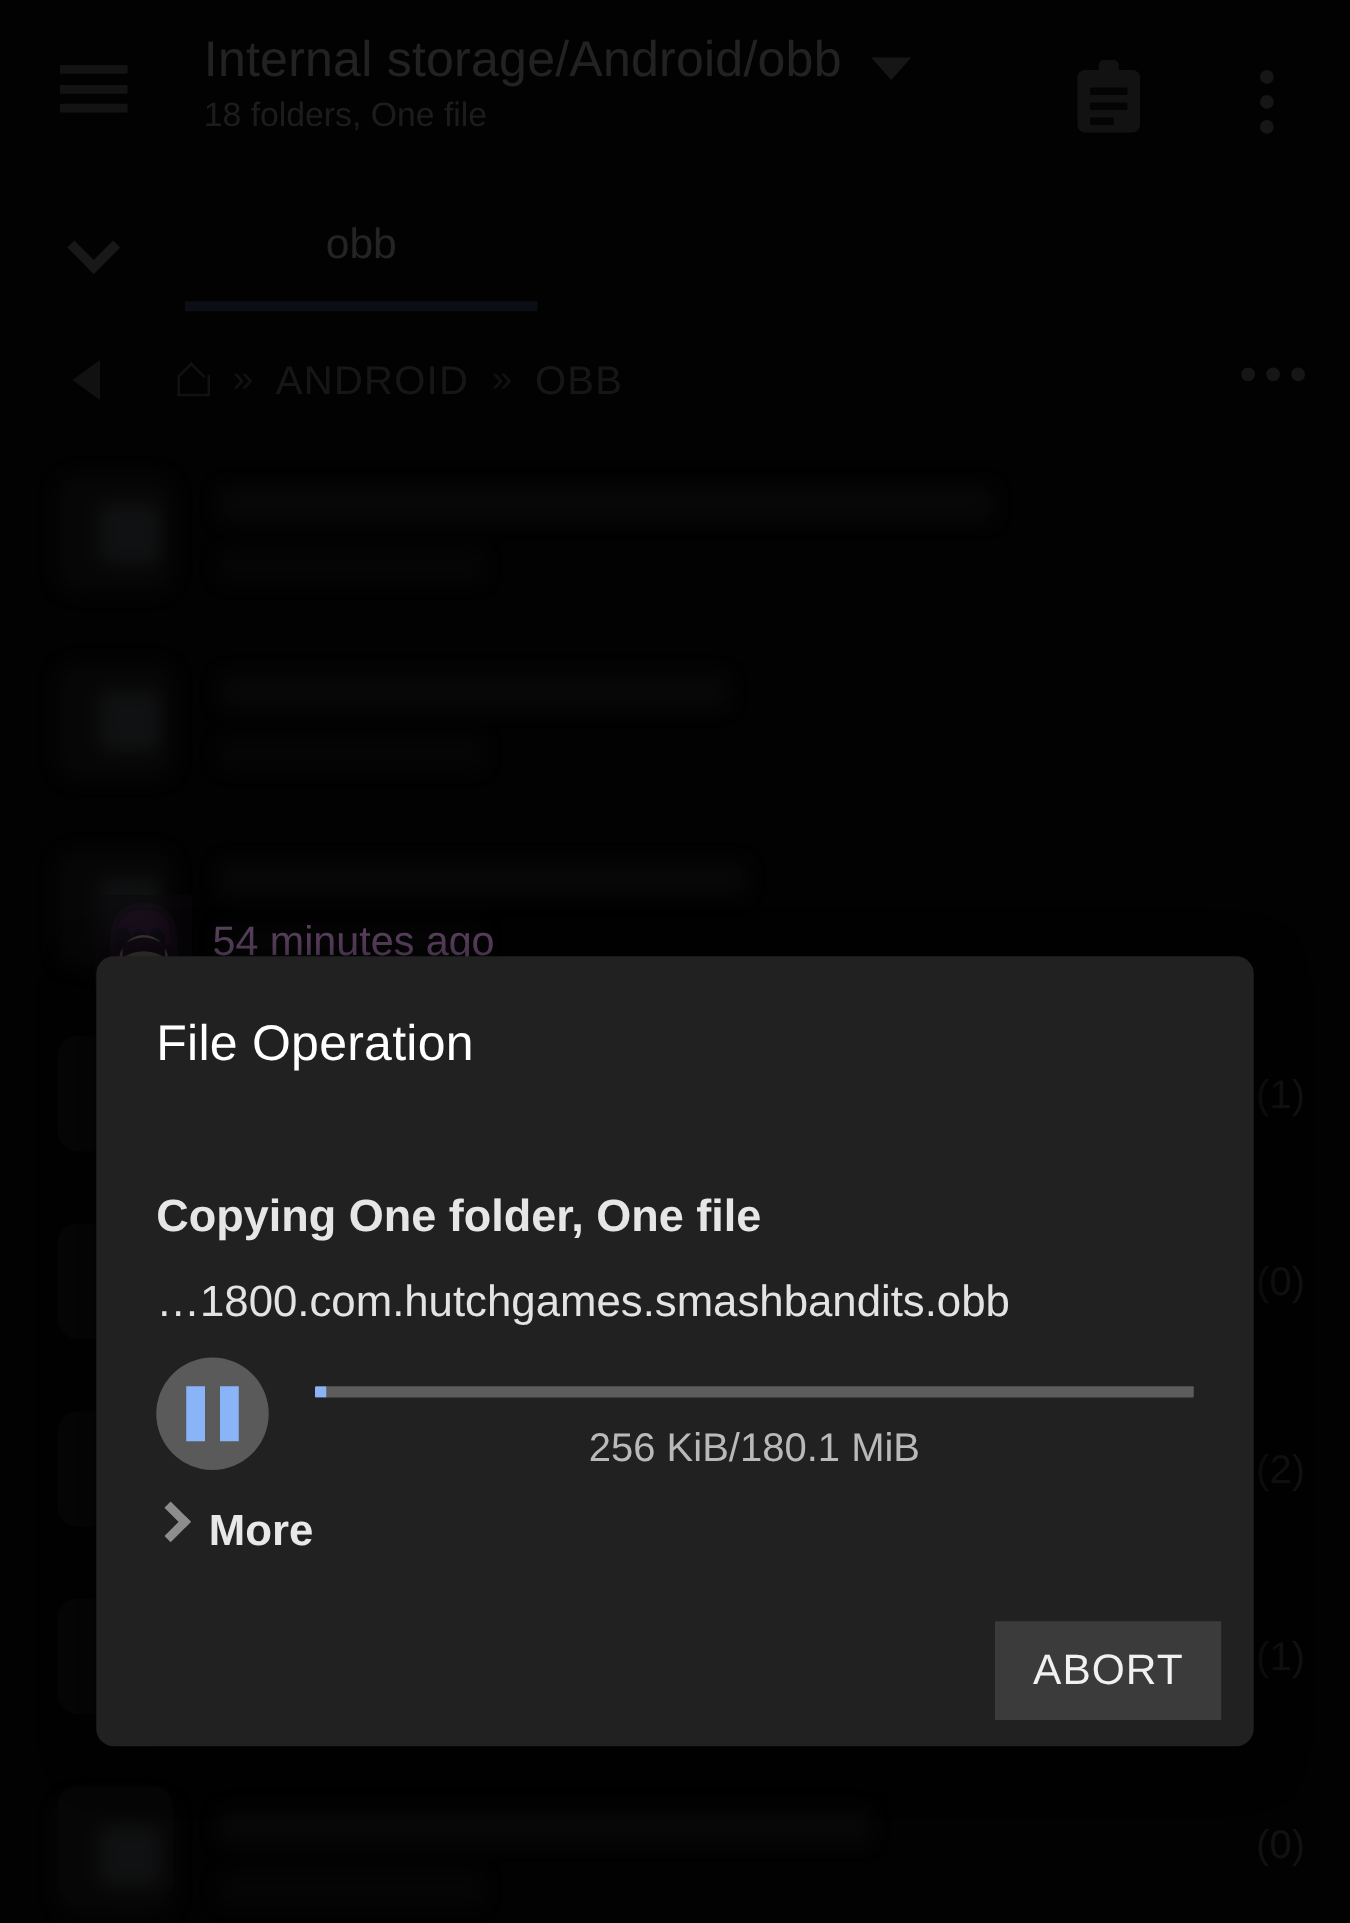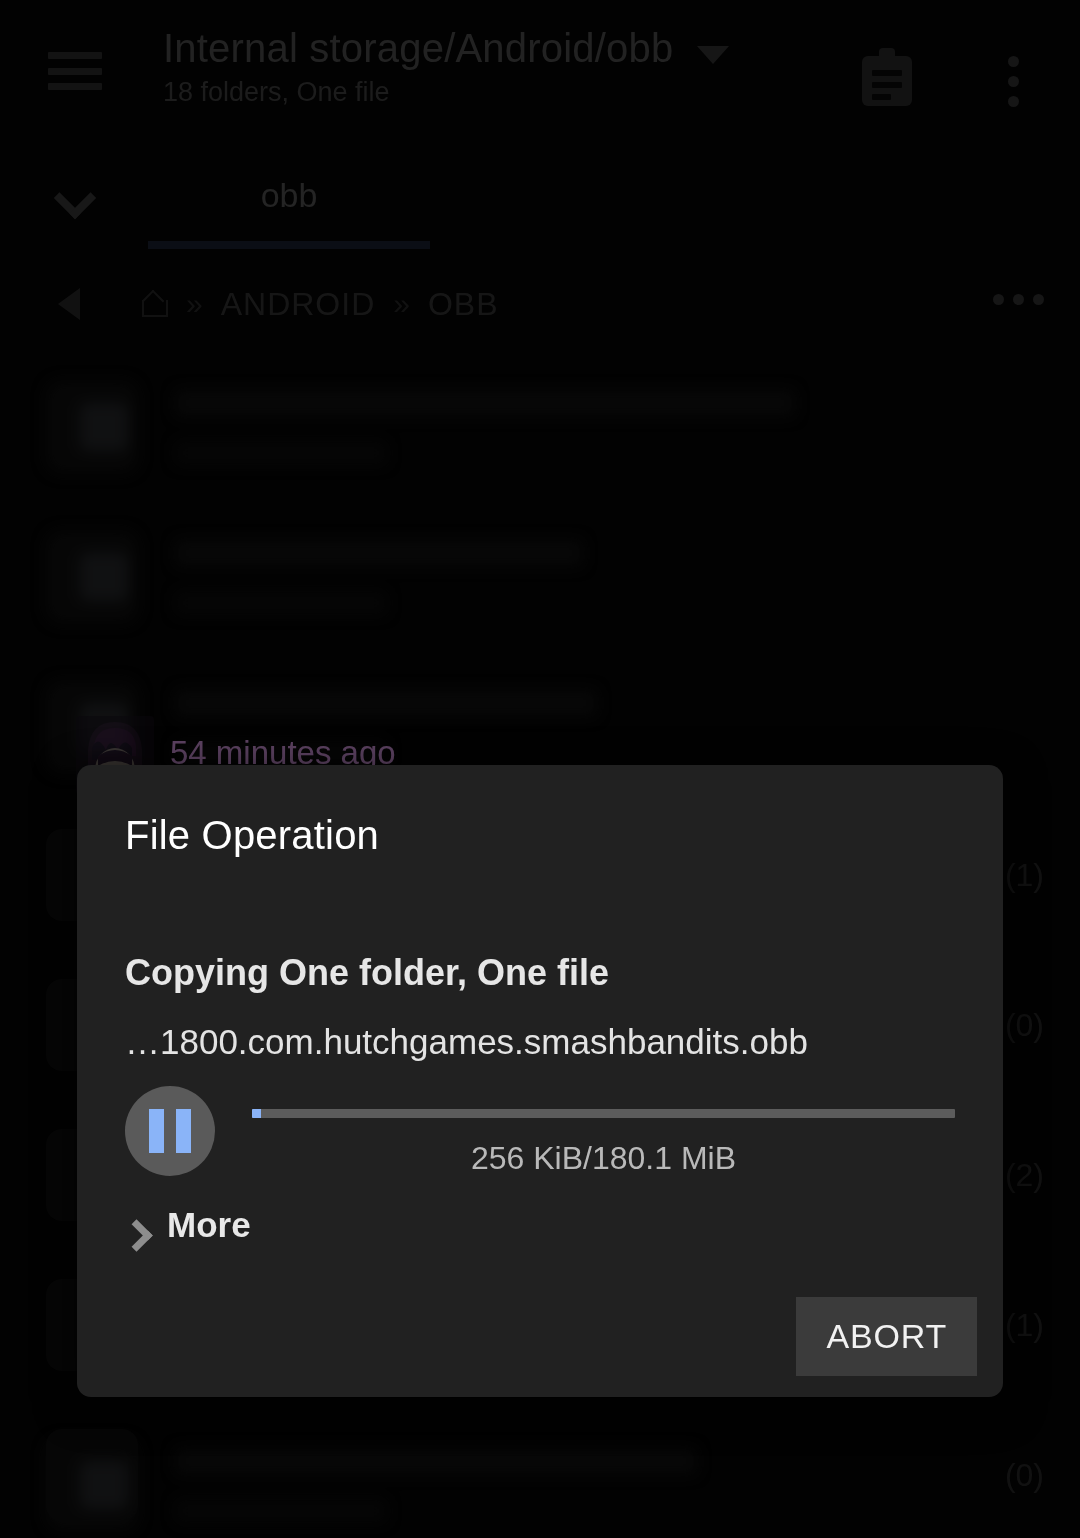--- a/index.html
+++ b/index.html
@@ -345,21 +345,21 @@
   .pbar-text {
     margin-top: 22px;
     font-size: 32px;
     color: #b9b9b9;
   }
 
   .more-row {
     position: absolute;
     left: 46px; top: 440px;
     display: flex;
-    align-items: flex-end;
+    align-items: flex-start;
     cursor: pointer;
   }
   .more-chev {
     width: 22px; height: 22px;
     position: relative;
     margin-right: 22px;
   }
   .more-chev::before {
     content: "";
     position: absolute;

